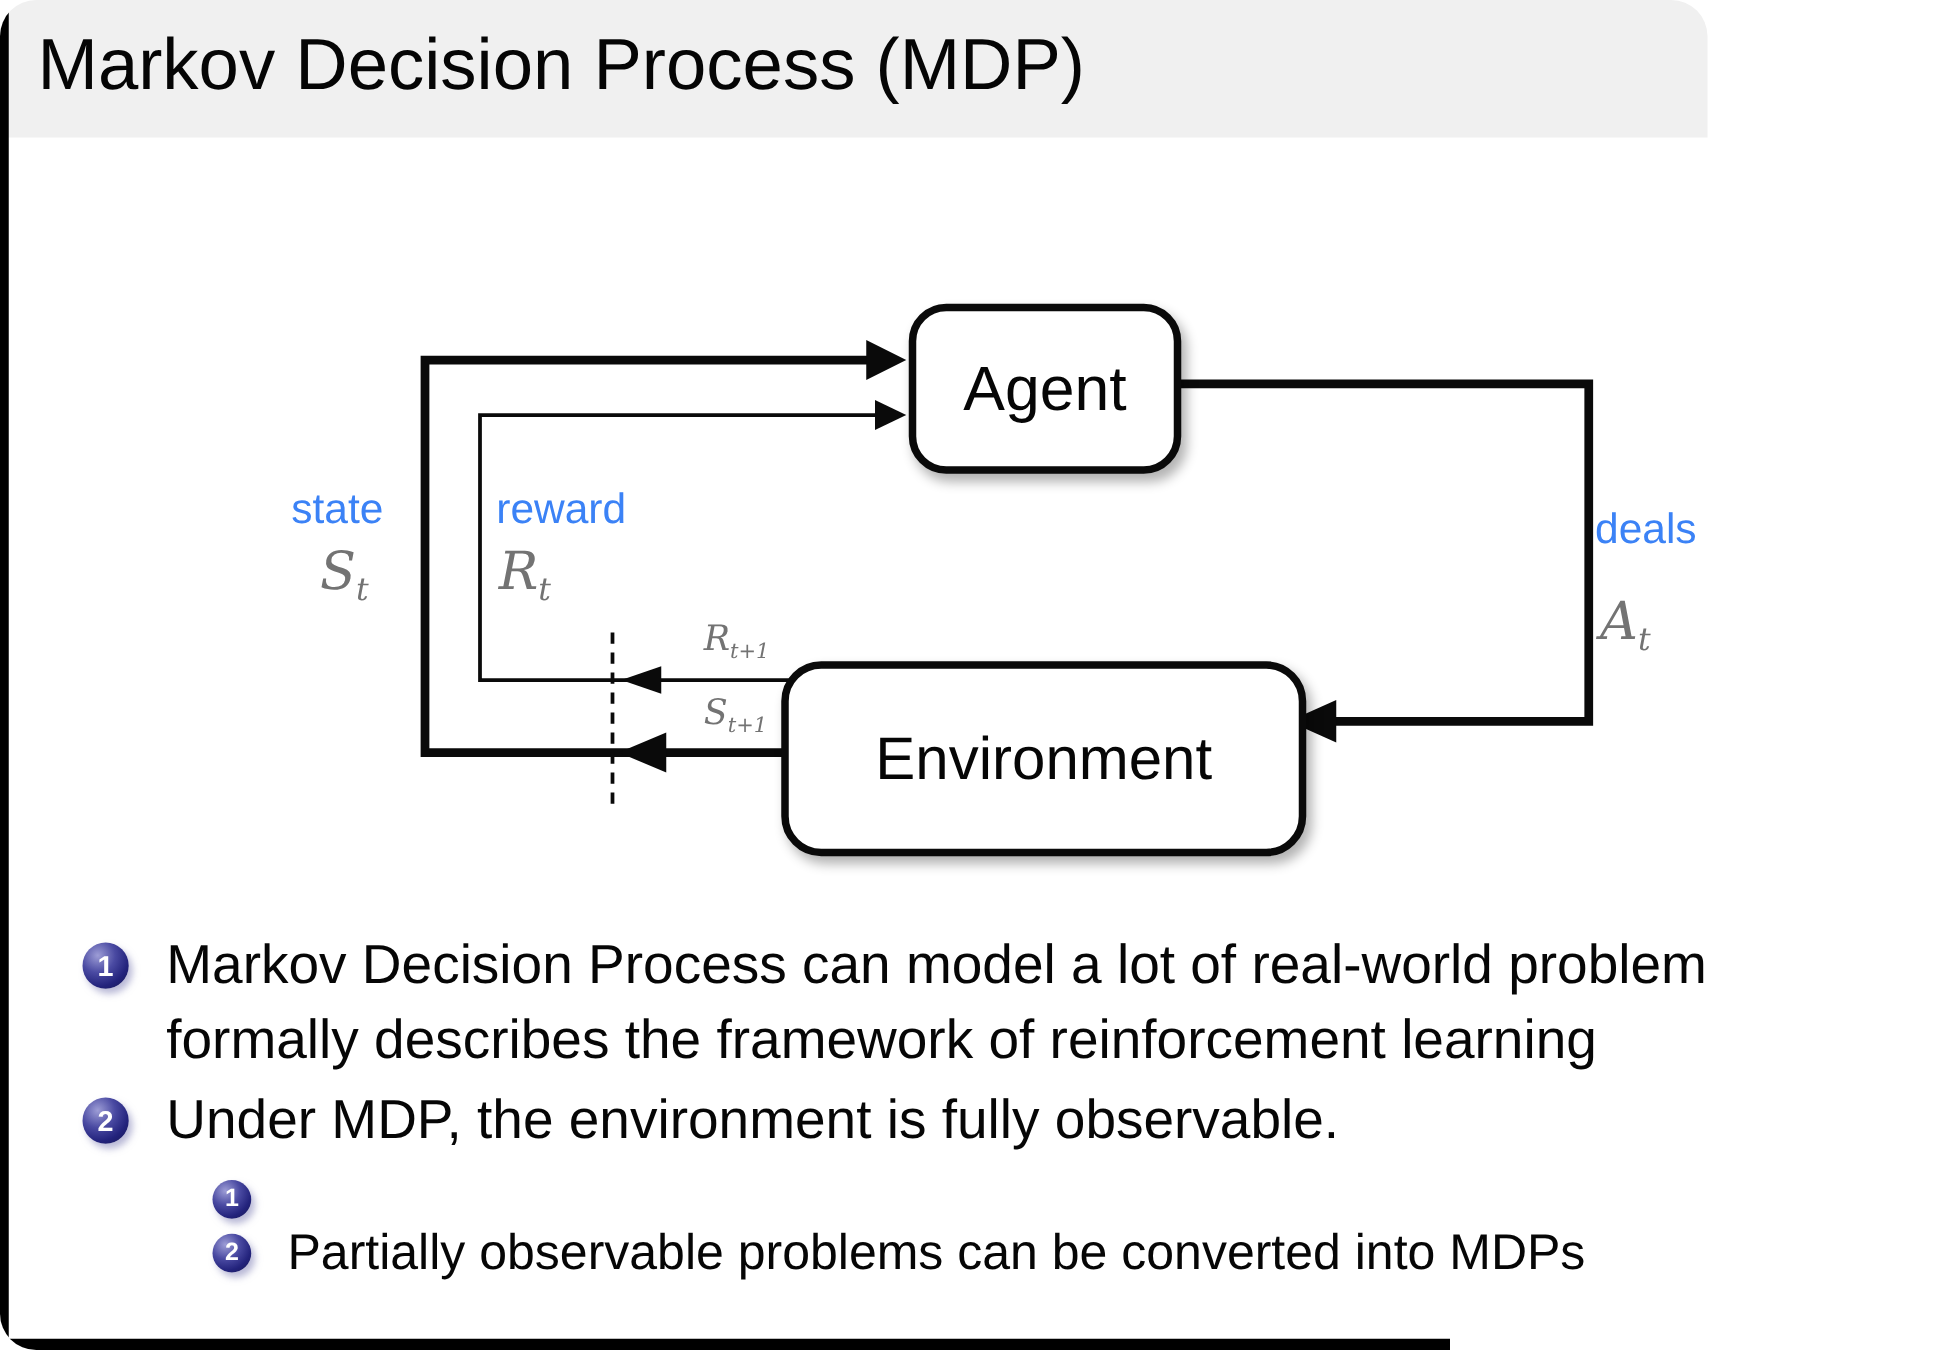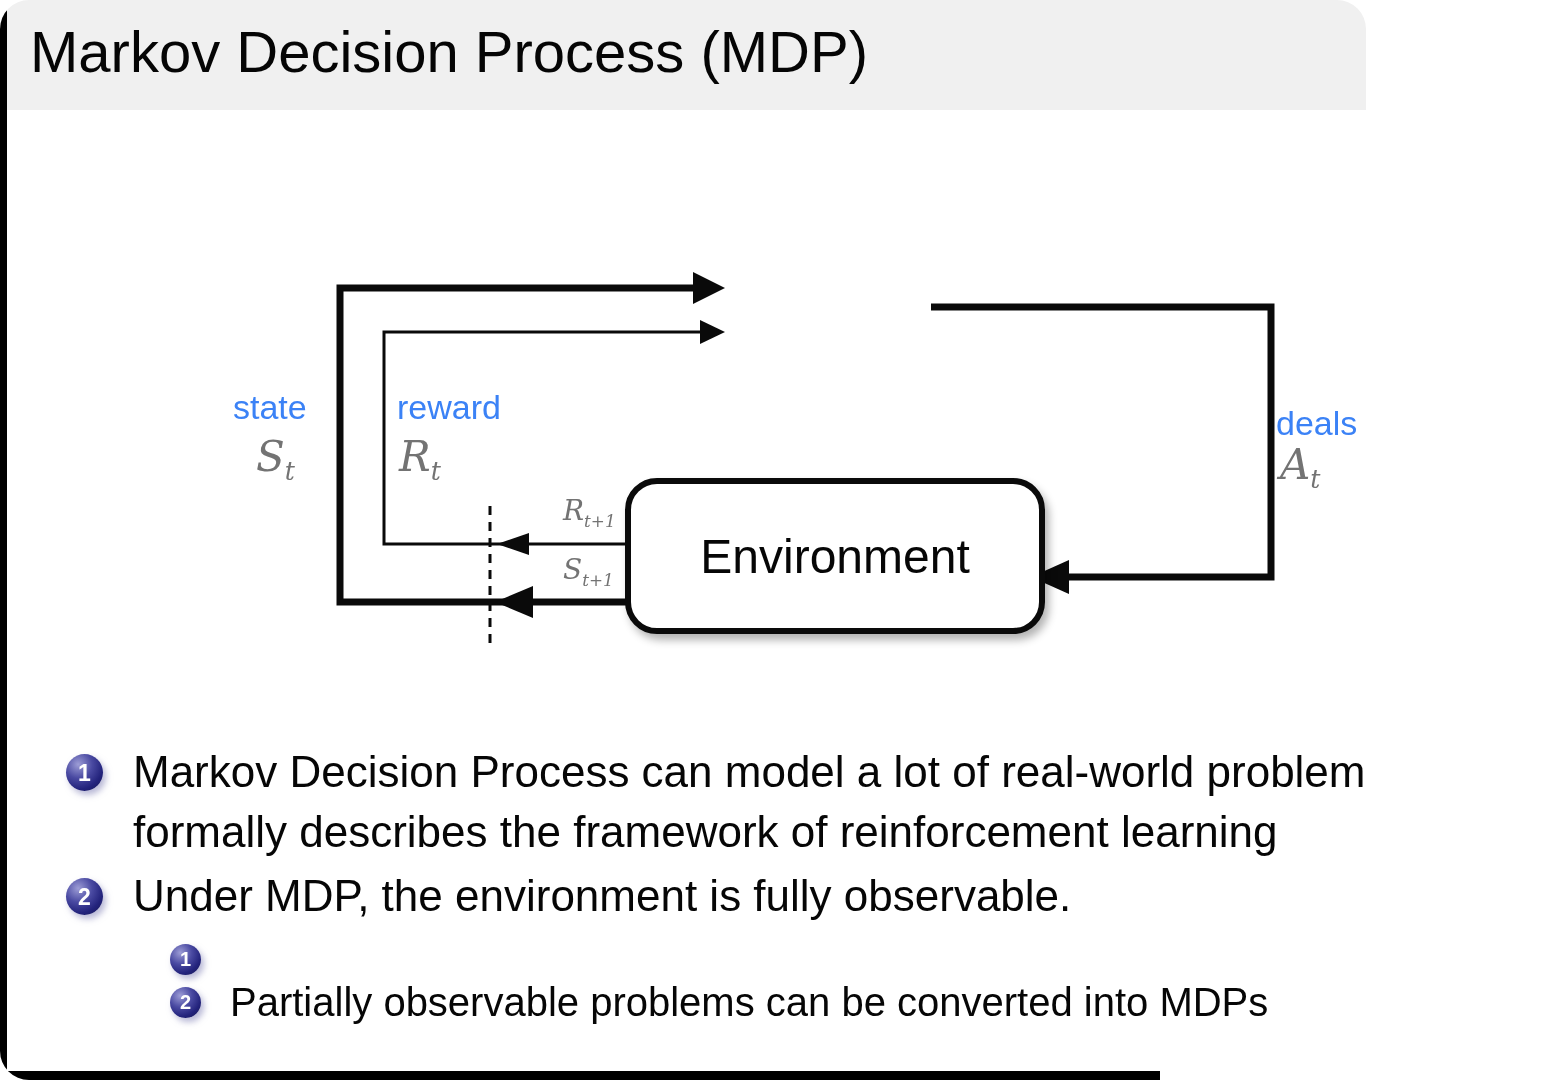--- a/index.html
+++ b/index.html
@@ -29,21 +29,21 @@
 
   
   .diagram-svg { position: absolute; left: 0; top: 0; width: 1546px; height: 1080px; pointer-events: none; }
   .box {
     position: absolute; background: #ffffff;
     border: 6px solid #0a0a0a;
     display: flex; align-items: center; justify-content: center;
     box-shadow: 4px 6px 9px rgba(0,0,0,0.30);
   }
   .agent-box { left: 727px; top: 243px; width: 206px; height: 124px; border-radius: 30px; font-size: 50px; }
-  .env-box   { left: 625px; top: 478px; width: 408px; height: 144px; border-radius: 32px; font-size: 48px; }
+  .env-box   { left: 625px; top: 529px; width: 408px; height: 144px; border-radius: 32px; font-size: 48px; }
 
   .lbl { position: absolute; font-size: 34px; color: #3b82f6; white-space: nowrap; }
   .math {
     position: absolute; white-space: nowrap;
     font-family: "DejaVu Serif", serif; font-style: italic;
     font-size: 42px; color: #737373;
   }
   .math sub { font-size: 0.60em; font-style: italic; }
   .math.small { font-size: 28px; margin-left: 24px; }
 
@@ -84,32 +84,35 @@
     <polyline points="631,544 384,544 384,332 704,332" fill="none" stroke="#0a0a0a" stroke-width="3"></polyline>
     <polygon points="725,332 700,320 700,344" fill="#0a0a0a"></polygon>
     <polygon points="497,544 529,533 529,555" fill="#0a0a0a"></polygon>
 
     <polyline points="931,307 1271,307 1271,577 1046,577" fill="none" stroke="#0a0a0a" stroke-width="7"></polyline>
     <polygon points="1031,577 1069,560 1069,594" fill="#0a0a0a"></polygon>
 
     <line x1="490" y1="506" x2="490" y2="646" stroke="#0a0a0a" stroke-width="3" stroke-dasharray="9 7"></line>
   </svg>
 
+  <div class="box agent-box">
+    <span>Agent</span>
+  </div>
   <div class="box env-box">
     <span>Environment</span>
   </div>
 
   <div class="lbl" style="left:233px; top:388px;">state</div>
   <div class="math" style="left:256px; top:432px;"><span>S</span><sub>t</sub></div>
 
   <div class="lbl" style="left:397px; top:388px;">reward</div>
   <div class="math" style="left:399px; top:432px;"><span>R</span><sub>t</sub></div>
 
   <div class="lbl" style="left:1276px; top:404px;">deals</div>
-  <div class="math" style="left:1280px; top:440px;"><span>A</span><sub>t</sub></div>
+  <div class="math" style="left:1280px; top:472px;"><span>A</span><sub>t</sub></div>
 
   <div class="math small" style="left:539px; top:494px;"><span>R</span><sub>t+1</sub></div>
 
   <div class="math small" style="left:539px; top:553px;"><span>S</span><sub>t+1</sub></div>
 
   <div class="content">
     <div class="row l1">
       <span class="ball l1">1</span>
       <div class="btext l1">Markov Decision Process can model a lot of real-world problem. It formally describes the framework of reinforcement learning</div>
     </div>

